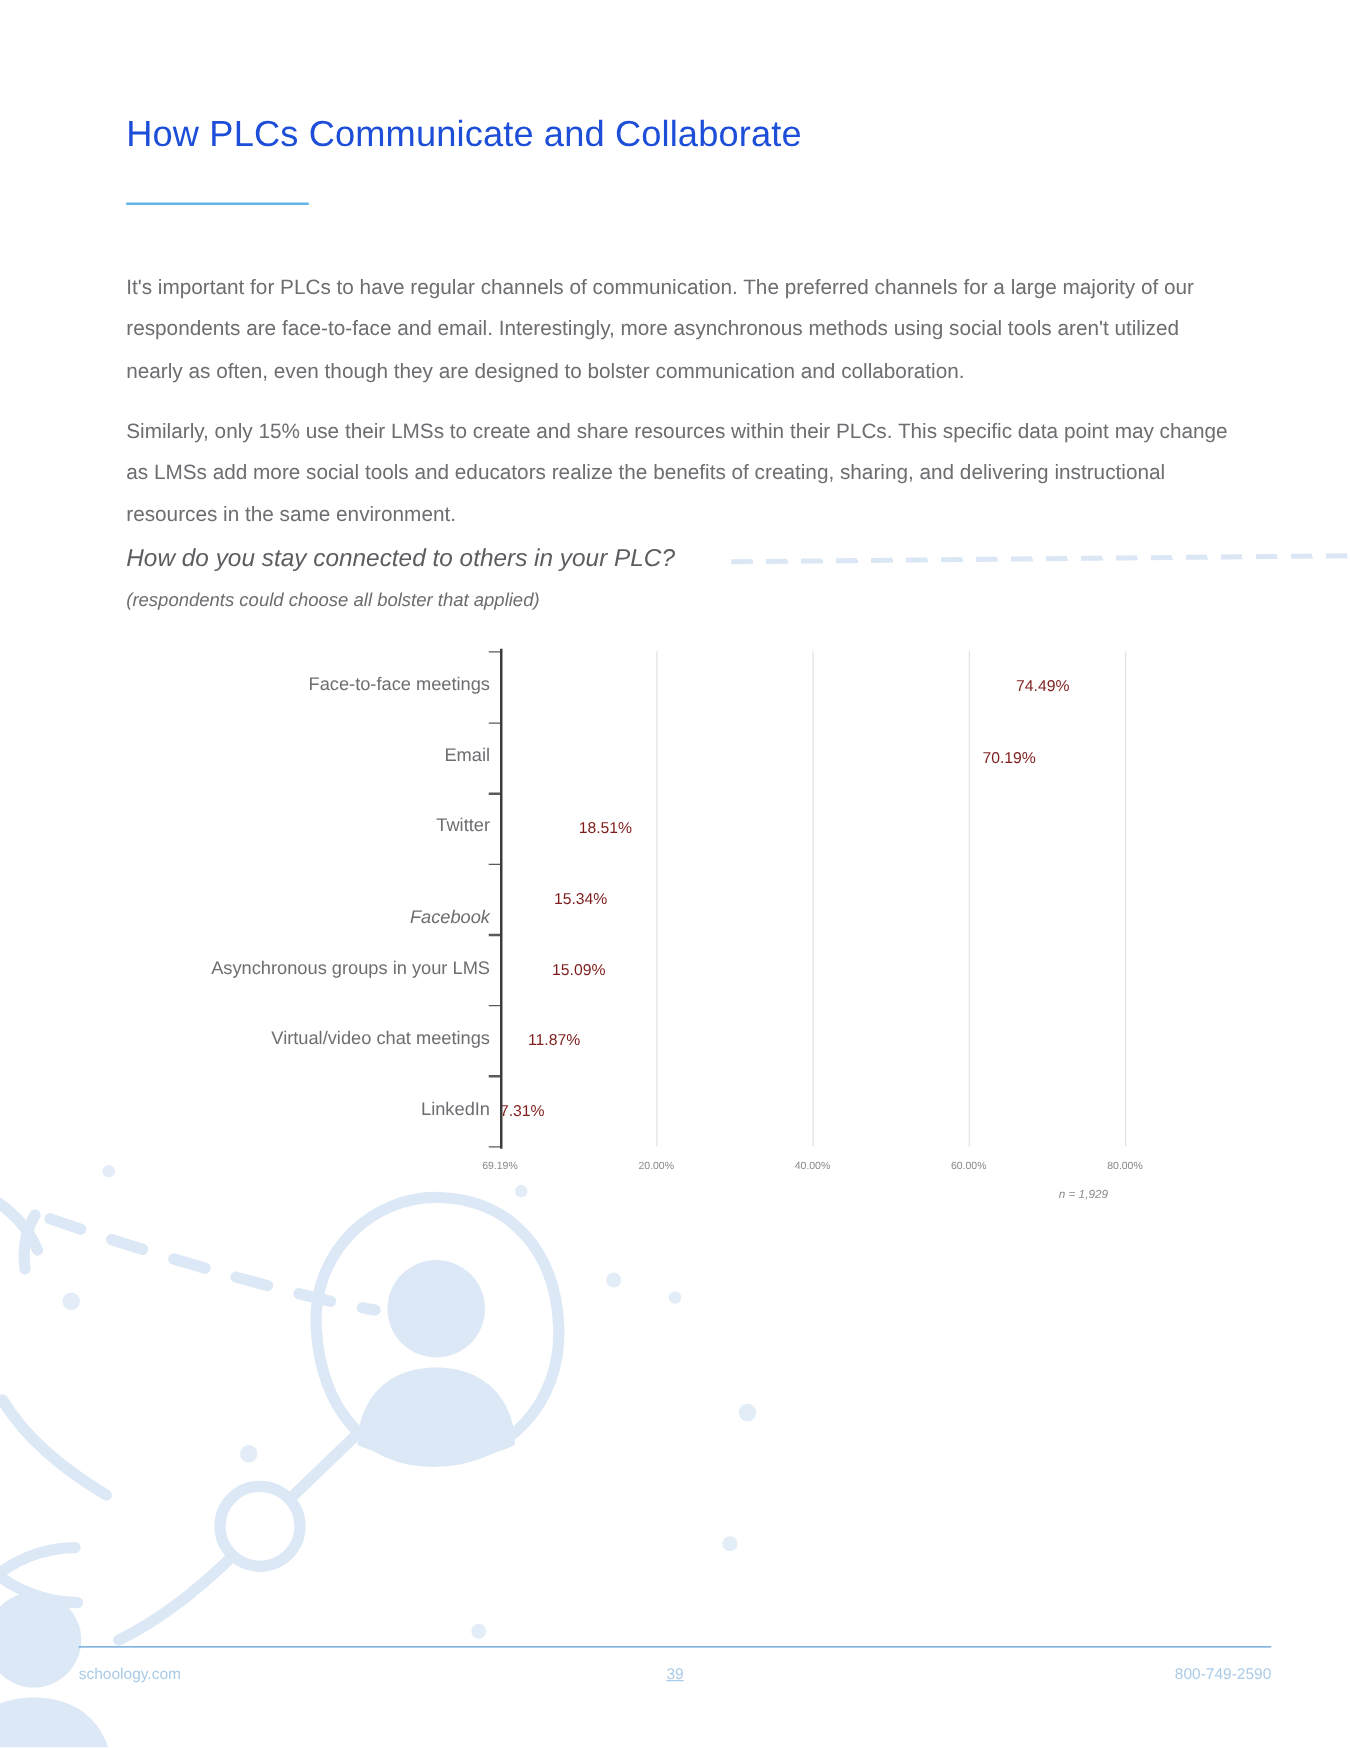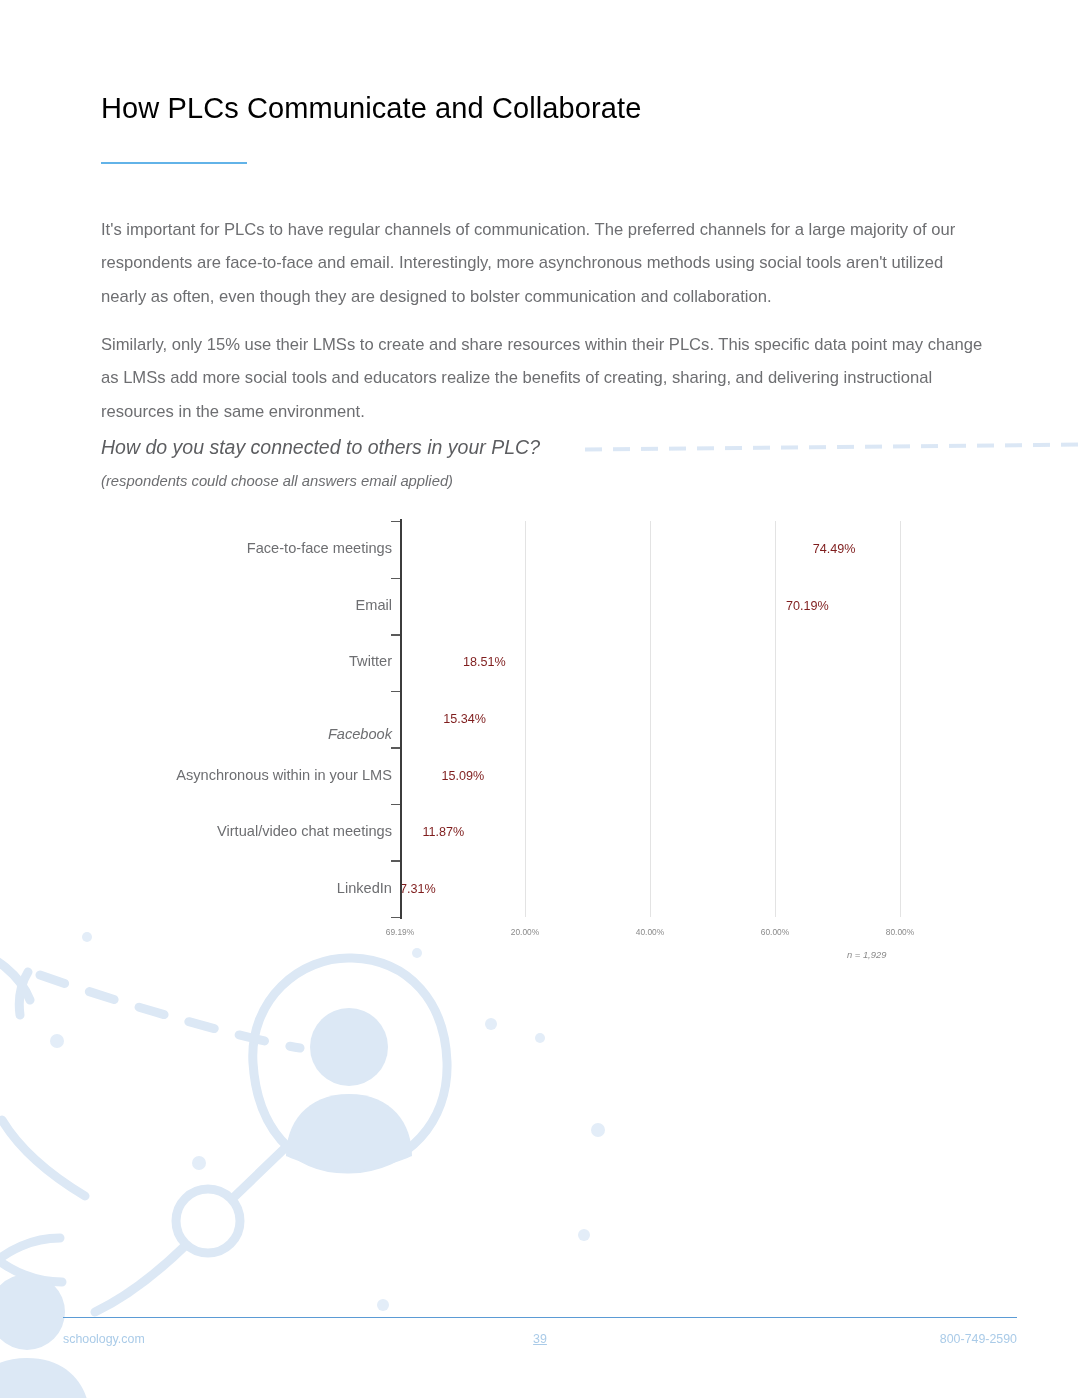--- a/index.html
+++ b/index.html
@@ -32,21 +32,21 @@
     position: relative;
     z-index: 2;
   }
 
   #page-title {
     position: absolute;
     left: 101px;
     top: 92px;
     font-size: 29px;
     font-weight: 400;
-    color: #000000;
+    color: #1d4ed8;
     letter-spacing: 0.1px;
     white-space: nowrap;
   }
   #title-rule {
     position: absolute;
     left: 101px;
     top: 162px;
     width: 146px;
     height: 2px;
     background: #62b3e8;
@@ -254,21 +254,21 @@
 
   <div id="content">
 
     <div id="page-title">How PLCs Communicate and Collaborate</div>
     <div id="title-rule"></div>
 
     <p id="para-1" class="body-para">It's important for PLCs to have regular channels of communication. The preferred channels for a large majority of our respondents are face-to-face and email. Interestingly, more asynchronous methods using social tools aren't utilized nearly as often, even though they are designed to bolster communication and collaboration.</p>
     <p id="para-2" class="body-para">Similarly, only 15% use their LMSs to create and share resources within their PLCs. This specific data point may change as LMSs add more social tools and educators realize the benefits of creating, sharing, and delivering instructional resources in the same environment.</p>
 
     <div id="chart-question">How do you stay connected to others in your PLC?</div>
-    <div id="chart-subnote">(respondents could choose all answers email applied)</div>
+    <div id="chart-subnote">(respondents could choose all bolster that applied)</div>
     <div id="question-dash"></div>
 
     <div id="chart">
       <div class="axis-spine"></div>
       <div id="plot">
           <div class="gridline" style="left: 125px;"></div>
           <div class="gridline" style="left: 250px;"></div>
           <div class="gridline" style="left: 375px;"></div>
           <div class="gridline" style="left: 500px;"></div>
         </div>
@@ -293,21 +293,21 @@
         <div class="bar-row" style="top: 698.634px; left: 400px; width: 95.875px; height: 40.7314px;">
           <div class="bar" style="background: rgb(31, 119, 180);"></div>
           <div class="bar-label" style="right: 10px;">15.34%</div>
         </div>
         <div class="cat-text" style="top: 726px; right: 688px; font-style: italic;">Facebook</div>
         <div class="ytick" style="top: 690.714px;"></div>
         <div class="bar-row" style="top: 755.206px; left: 400px; width: 94.3125px; height: 40.7314px;">
           <div class="bar" style="background: rgb(31, 119, 180);"></div>
           <div class="bar-label" style="right: 10px;">15.09%</div>
         </div>
-        <div class="cat-text" style="top: 766.571px; right: 688px;">Asynchronous within in your LMS</div>
+        <div class="cat-text" style="top: 766.571px; right: 688px;">Asynchronous groups in your LMS</div>
         <div class="ytick" style="top: 747.286px;"></div>
         <div class="bar-row" style="top: 811.777px; left: 400px; width: 74.1875px; height: 40.7314px;">
           <div class="bar" style="background: rgb(31, 119, 180);"></div>
           <div class="bar-label" style="right: 10px;">11.87%</div>
         </div>
         <div class="cat-text" style="top: 823.143px; right: 688px;">Virtual/video chat meetings</div>
         <div class="ytick" style="top: 803.857px;"></div>
         <div class="bar-row" style="top: 868.349px; left: 400px; width: 45.6875px; height: 40.7314px;">
           <div class="bar" style="background: rgb(31, 119, 180);"></div>
           <div class="bar-label" style="right: 10px;">7.31%</div>

